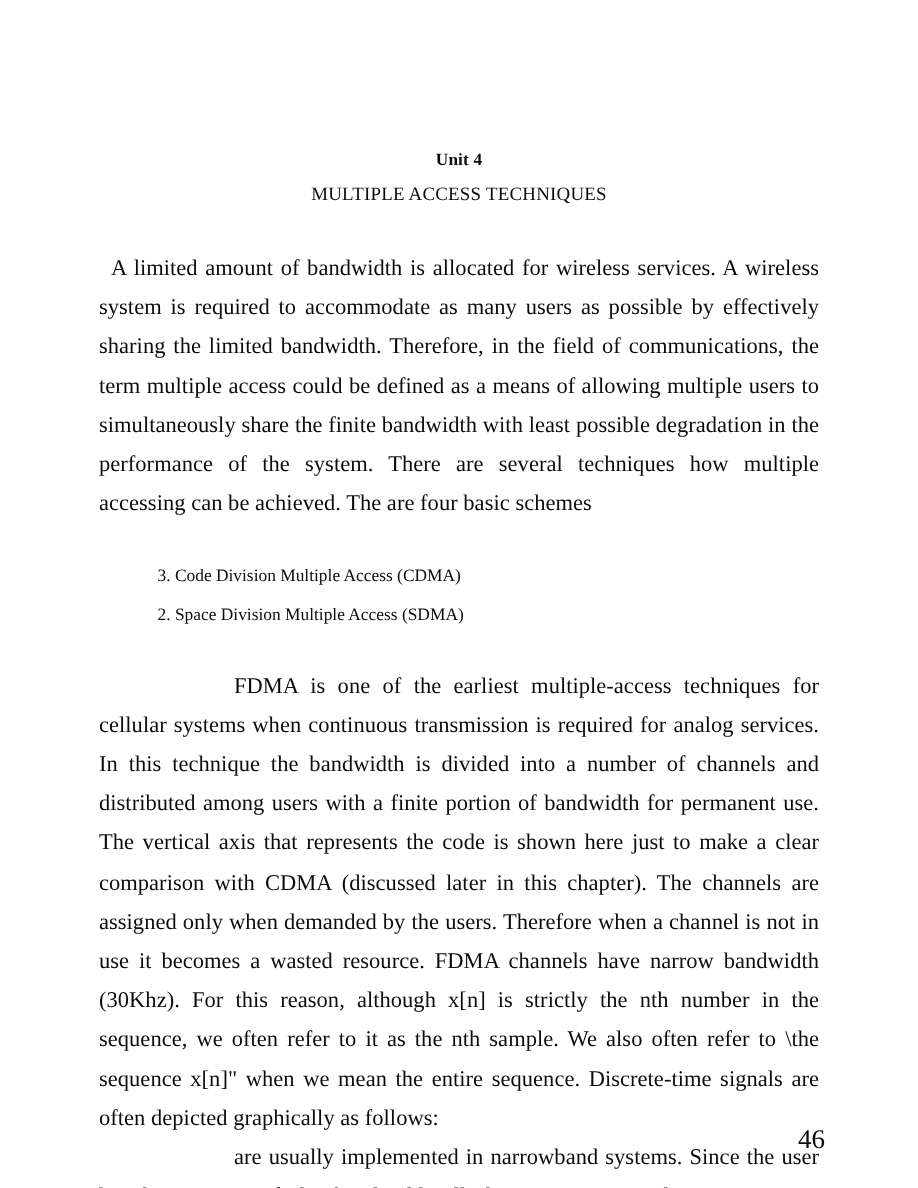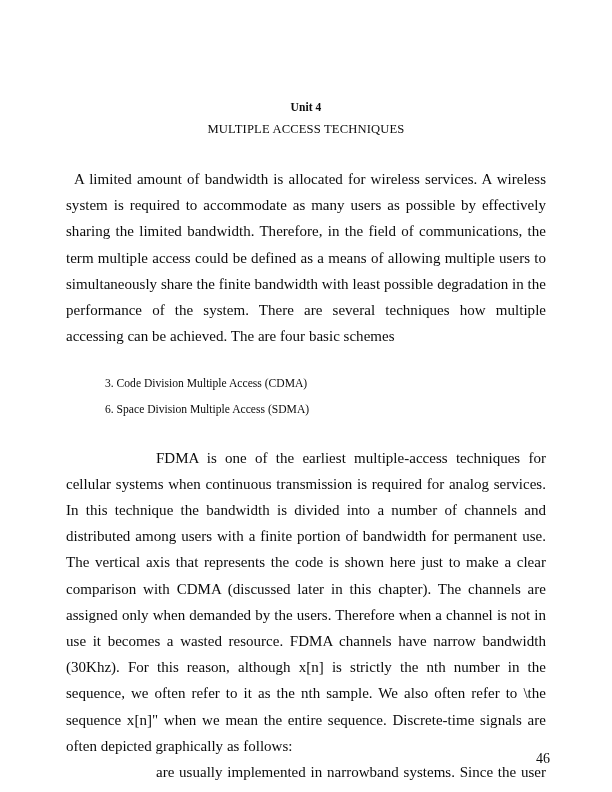--- a/index.html
+++ b/index.html
@@ -91,41 +91,41 @@
 
   .body-block {
     margin-top: 22px;
   }
 
   
   .page-number {
     position: absolute;
     right: 62px;
     bottom: 38px;
-    font-size: 14px;
+    font-size: 18px;
     line-height: 14px;
   }
 </style>
 </head>
 <body>
 
 <div class="page">
 
   <div class="content">
 
     <div class="doc-title-block">
       <div class="unit-label">Unit 4</div>
       <div class="doc-title">MULTIPLE ACCESS TECHNIQUES</div>
     </div>
 
     <p class="para first"> A limited amount of bandwidth is allocated for wireless services. A wireless system is required to accommodate as many users as possible by effectively sharing the limited bandwidth. Therefore, in the field of communications, the term multiple access could be defined as a means of allowing multiple users to simultaneously share the finite bandwidth with least possible degradation in the performance of the system. There are several techniques how multiple accessing can be achieved. The are four basic schemes</p>
 
     <ol class="access-list">
       <li>3. Code Division Multiple Access (CDMA)</li>
-      <li>6. Space Division Multiple Access (SDMA)</li>
+      <li>2. Space Division Multiple Access (SDMA)</li>
     </ol>
 
 
     <div class="body-block">
       <p class="para indent-big">FDMA is one of the earliest multiple-access techniques for cellular systems when continuous transmission is required for analog services. In this technique the bandwidth is divided into a number of channels and distributed among users with a finite portion of bandwidth for permanent use. The vertical axis that represents the code is shown here just to make a clear comparison with CDMA (discussed later in this chapter). The channels are assigned only when demanded by the users. Therefore when a channel is not in use it becomes a wasted resource. FDMA channels have narrow bandwidth (30Khz). For this reason, although x[n] is strictly the nth number in the sequence, we often refer to it as the nth sample. We also often refer to \the sequence x[n]" when we mean the entire sequence. Discrete-time signals are often depicted graphically as follows:</p>
       <p class="para indent-big last-line-loose">are usually implemented in narrowband systems. Since the user has his portion of the bandwidth all the time, FDMA does not require synchronization or timing control, which makes it algorithmically simple. Even though no two users use the same frequency</p>
     </div>
 
   </div>
 

